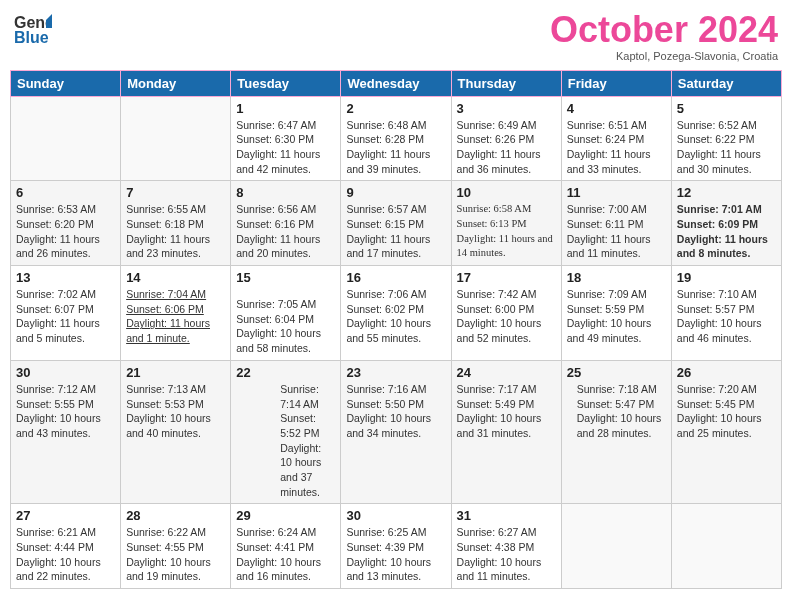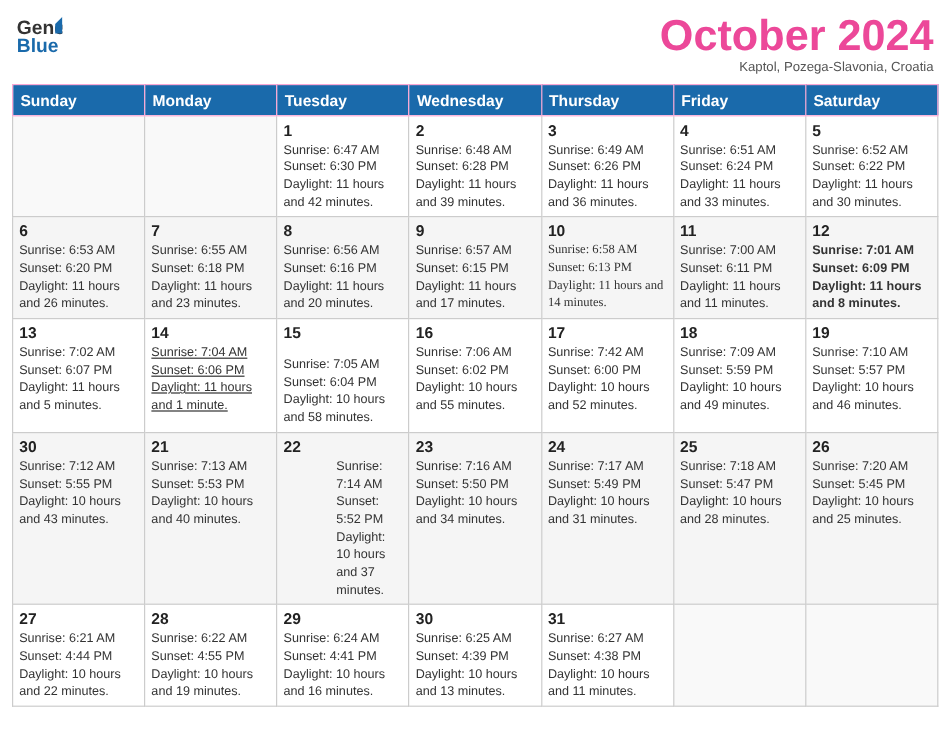--- a/index.html
+++ b/index.html
@@ -257,21 +257,21 @@
 Daylight: 10 hours and 34 minutes.</div>
         </td>
         <td>
           <div class="cell-day">24</div>
           <div class="cell-info" style="white-space: pre-line;">Sunrise: 7:17 AM
 Sunset: 5:49 PM
 Daylight: 10 hours and 31 minutes.</div>
         </td>
         <td>
           <div class="cell-day">25</div>
-          <div class="cell-info" style="white-space: pre-line;">Sunrise: 7:18 AM
+          <div class="cell-info" style="white-space: pre-line; margin-left: 10px;">Sunrise: 7:18 AM
 Sunset: 5:47 PM
 Daylight: 10 hours and 28 minutes.</div>
         </td>
         <td>
           <div class="cell-day">26</div>
           <div class="cell-info" style="white-space: pre-line;">Sunrise: 7:20 AM
 Sunset: 5:45 PM
 Daylight: 10 hours and 25 minutes.</div>
         </td>
       </tr>

